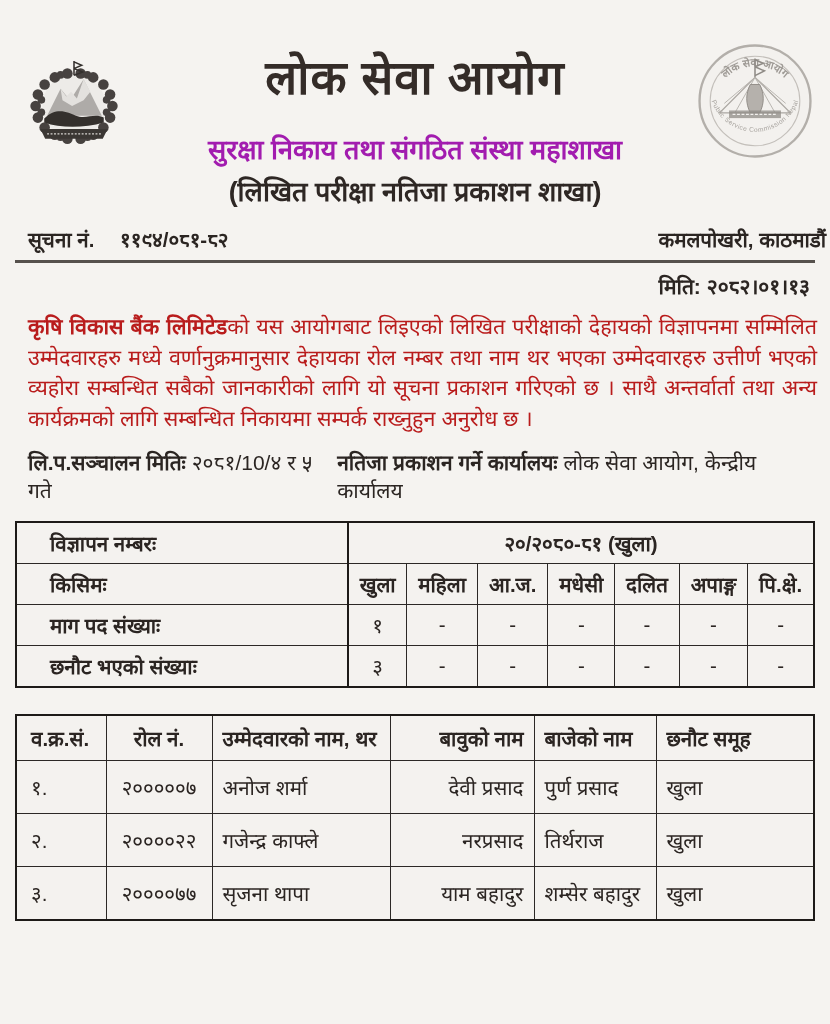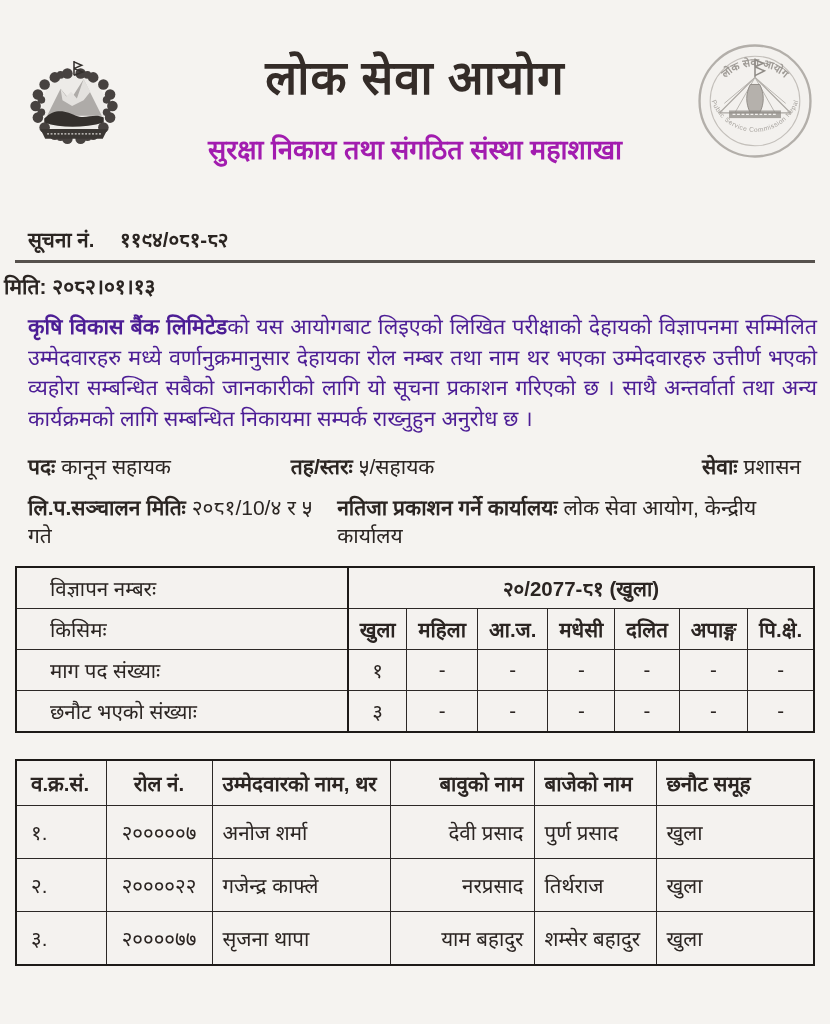--- a/index.html
+++ b/index.html
@@ -20,42 +20,42 @@
   .sub1 { font-size:27px; font-weight:bold; margin-top:22px; color:#a21caf; }
   .sub2 { font-size:27px; font-weight:bold; margin-top:5px; color:#2e2724; }
 
   
   .meta-row { display:flex; justify-content:space-between; align-items:baseline;
               margin:13px 4px 0 28px; font-size:20.5px; }
   .meta-left { font-weight:bold; }
   .meta-left .num { margin-left:20px; }
   .meta-right { font-weight:600; }
   .rule { border:0; border-top:3px solid #56514d; margin:7px 15px 0 15px; }
-  .date-line { margin:9px 20px 0 4px; font-size:21px; font-weight:600; }
+  .date-line { text-align:right; margin:9px 20px 0 16px; font-size:21px; font-weight:600; }
 
   
   .para { margin:12px 13px 0 28px; font-size:21.5px; line-height:1.43;
-          text-align:justify; color:#4c1d95; }
+          text-align:justify; color:#b91c1c; }
   .para .lead { font-weight:bold; }
 
   
   .fields1 { display:flex; margin:17px 29px 0 28px; font-size:21px; }
   .fields1 .f1 { flex:0 0 34%; }
   .fields1 .f2 { flex:1; }
   .fields1 .f3 { text-align:right; }
   .fields2 { display:flex; margin:13px 29px 0 28px; font-size:21px; }
   .fields2 .f1 { flex:0 0 40%; }
   .lbl { font-weight:bold; }
 
   
   table { border-collapse:collapse; }
   .sum-table { width:800px; margin:17px 15px 0 15px; font-size:20.5px;
                border:2.5px solid #1d1a18; background:#f4f2ef; }
   .sum-table td { border:1.6px solid #2c2826; padding:6px 9px; height:34px; }
-  .sum-table td.rowlbl { font-weight:normal; text-align:left; width:332px; border-right:2.2px solid #1d1a18;padding-left:33px; }
+  .sum-table td.rowlbl { font-weight:bold; text-align:left; width:332px; border-right:2.2px solid #1d1a18;padding-left:33px; }
   .sum-table td.hd { font-weight:bold; text-align:center; }
   .sum-table td.val { text-align:center; font-weight:normal; }
 
   
   .res-table { width:800px; margin:26px 15px 0 15px; font-size:20.5px;
                border:2.2px solid #1d1a18; background:#f4f2ef; }
   .res-table td { border:1.6px solid #2c2826; padding:6px 10px; }
   .res-table tr.head td { font-weight:bold; height:46px; }
   .res-table tr.data td { height:53px; }
   .res-table .c0 { width:90px;  text-align:left; padding-left:14px; }
@@ -137,69 +137,57 @@
 
       <path d="M46,36 C42,44 42,52 46,60 L54,60 C58,52 58,44 54,36 Z" fill="#b5b1ac" stroke="#8f8b86" stroke-width="0.8"></path>
 
       <rect x="28" y="58" width="44" height="6.5" fill="#8f8b86" opacity="0.75"></rect>
       <path d="M31,61.4 L69,61.4" stroke="#f3f1ee" stroke-width="1" stroke-dasharray="2.4 1.4"></path>
     </svg>
 
     <div class="title-block">
       <div class="main-title">लोक सेवा आयोग</div>
       <div class="sub1">सुरक्षा निकाय तथा संगठित संस्था महाशाखा</div>
+      <div class="sub2">(लिखित परीक्षा नतिजा प्रकाशन शाखा)</div>
     </div>
   </div>
 
   <div class="meta-row">
     <div class="meta-left">
       <span>सूचना नं.</span>
       <span class="num">११९४/०८१-८२</span>
     </div>
+    <div class="meta-right">कमलपोखरी, काठमाडौं</div>
   </div>
   <hr class="rule">
 
   <div class="date-line">
     <span>मिति:</span>
     <span>२०८२।०१।१३</span>
   </div>
 
   <p class="para"><span class="lead">कृषि विकास बैंक लिमिटेड</span><span>को यस आयोगबाट लिइएको लिखित परीक्षाको देहायको विज्ञापनमा सम्मिलित उम्मेदवारहरु मध्ये वर्णानुक्रमानुसार देहायका रोल नम्बर तथा नाम थर भएका उम्मेदवारहरु उत्तीर्ण भएको व्यहोरा सम्बन्धित सबैको जानकारीको लागि यो सूचना प्रकाशन गरिएको छ । साथै अन्तर्वार्ता तथा अन्य कार्यक्रमको लागि सम्बन्धित निकायमा सम्पर्क राख्नुहुन अनुरोध छ ।</span></p>
 
-  <div class="fields1">
-    <div class="f1">
-      <span class="lbl">पदः</span>
-      <span>कानून सहायक</span>
-    </div>
-    <div class="f2">
-      <span class="lbl">तह/स्तरः</span>
-      <span>५/सहायक</span>
-    </div>
-    <div class="f3">
-      <span class="lbl">सेवाः</span>
-      <span>प्रशासन</span>
-    </div>
-  </div>
 
   <div class="fields2">
     <div class="f1">
       <span class="lbl">लि.प.सञ्चालन मितिः</span>
       <span>२०८१/10/४ र ५ गते</span>
     </div>
     <div class="f2">
       <span class="lbl">नतिजा प्रकाशन गर्ने कार्यालयः</span>
       <span>लोक सेवा आयोग, केन्द्रीय कार्यालय</span>
     </div>
   </div>
 
   <table class="sum-table">
     <tbody>
         <tr>
       <td class="rowlbl">विज्ञापन नम्बरः</td>
-      <td class="hd" colspan="7">२०/2077-८१ (खुला)</td>
+      <td class="hd" colspan="7">२०/२०८०-८१ (खुला)</td>
     </tr>
     <tr>
       <td class="rowlbl">किसिमः</td>
       <td class="hd">खुला</td>
       <td class="hd">महिला</td>
       <td class="hd">आ.ज.</td>
       <td class="hd">मधेसी</td>
       <td class="hd">दलित</td>
       <td class="hd">अपाङ्ग</td>
       <td class="hd">पि.क्षे.</td>

